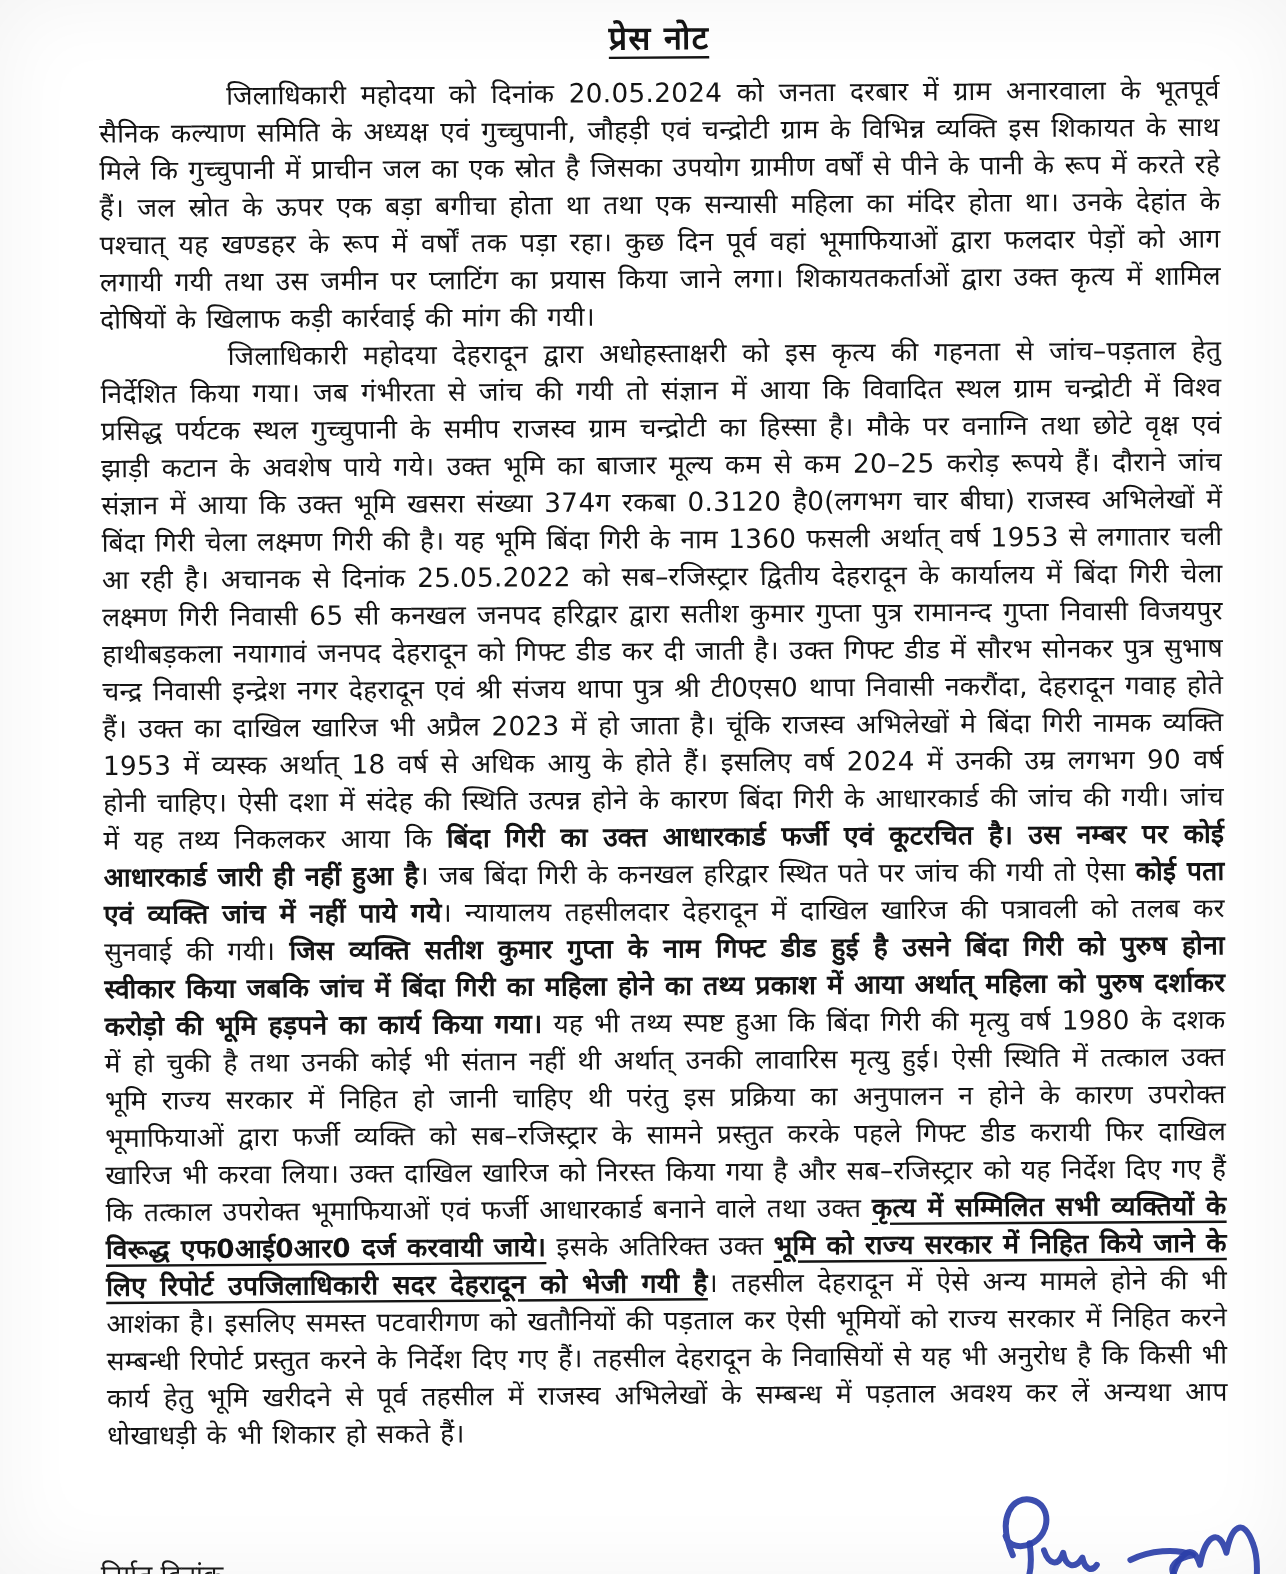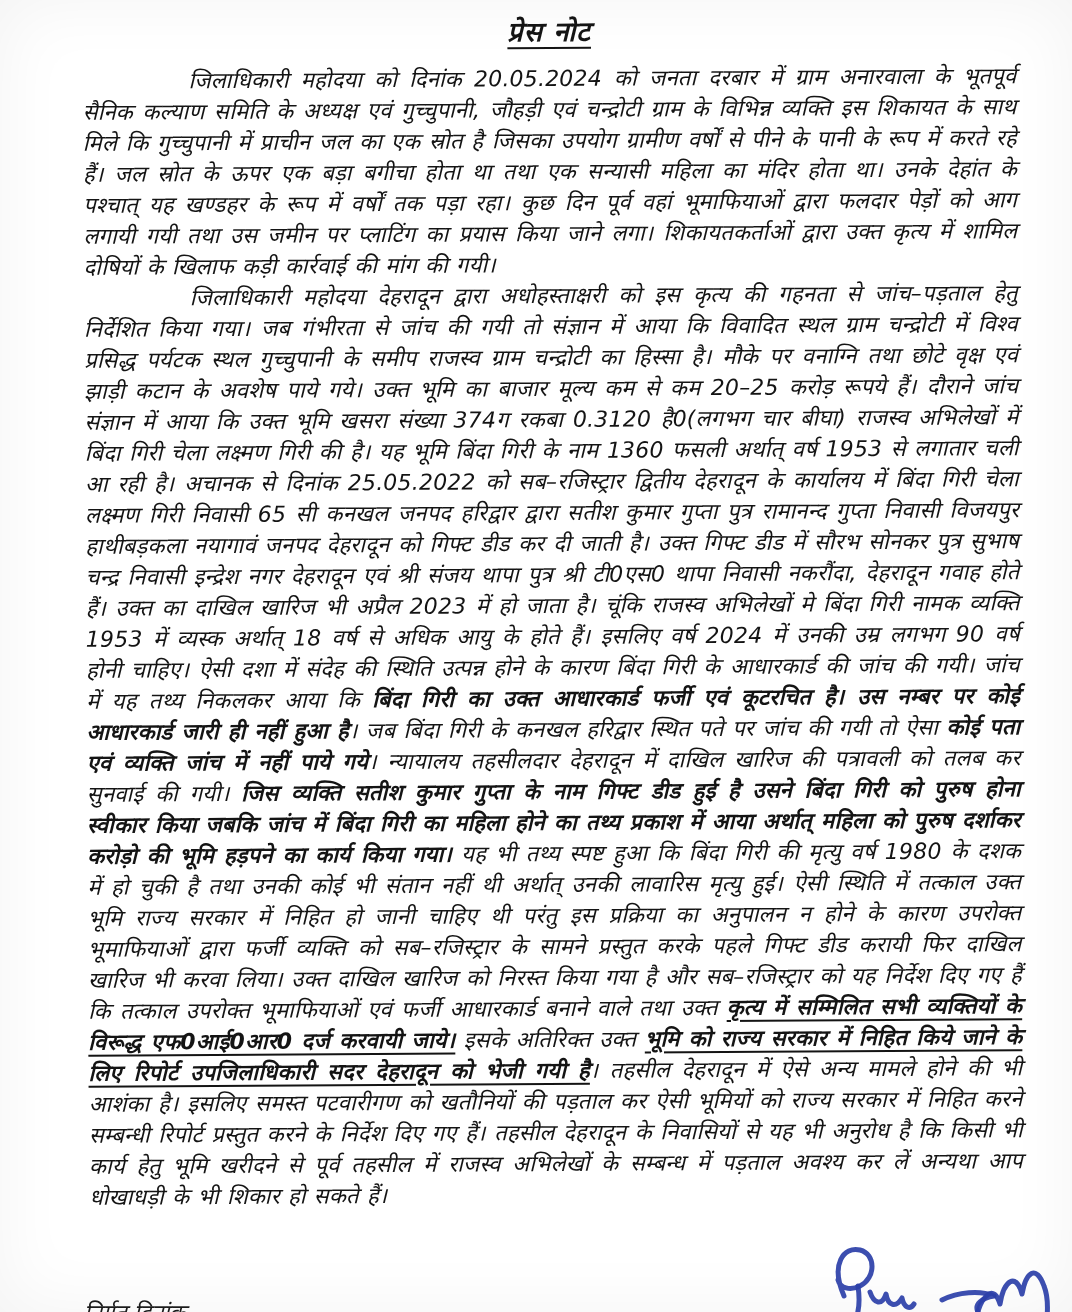--- a/index.html
+++ b/index.html
@@ -6,21 +6,20 @@
   body{
     width:1072px;height:1312px;overflow:hidden;
     background:#e9e9e9;
     font-family:"DejaVu Sans","Liberation Sans",sans-serif;
   }
   .page{
     position:relative;width:1072px;height:1312px;overflow:hidden;
     background:#ffffff;
     box-shadow:inset 0 0 70px rgba(0,0,0,0.05);
     color:#141414;
-    font-style:italic;
   }
   .doc{
     position:absolute;left:82px;right:56px;top:12px;
     transform:rotate(-0.35deg);
     transform-origin:50% 0;
   }
   .title{
     margin:0 0 14px 0;
     text-align:center;
     font-size:27px;

